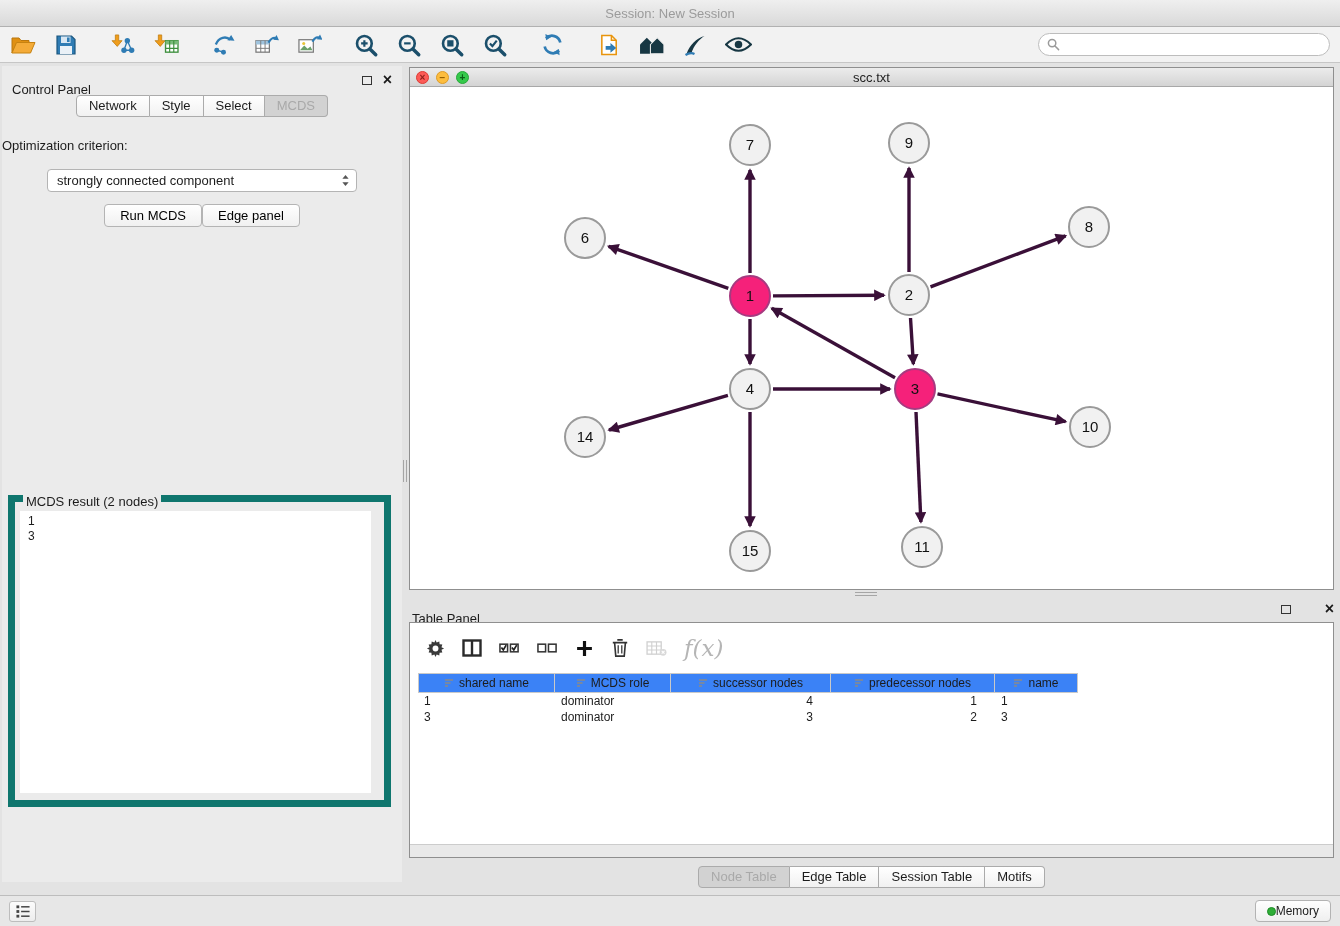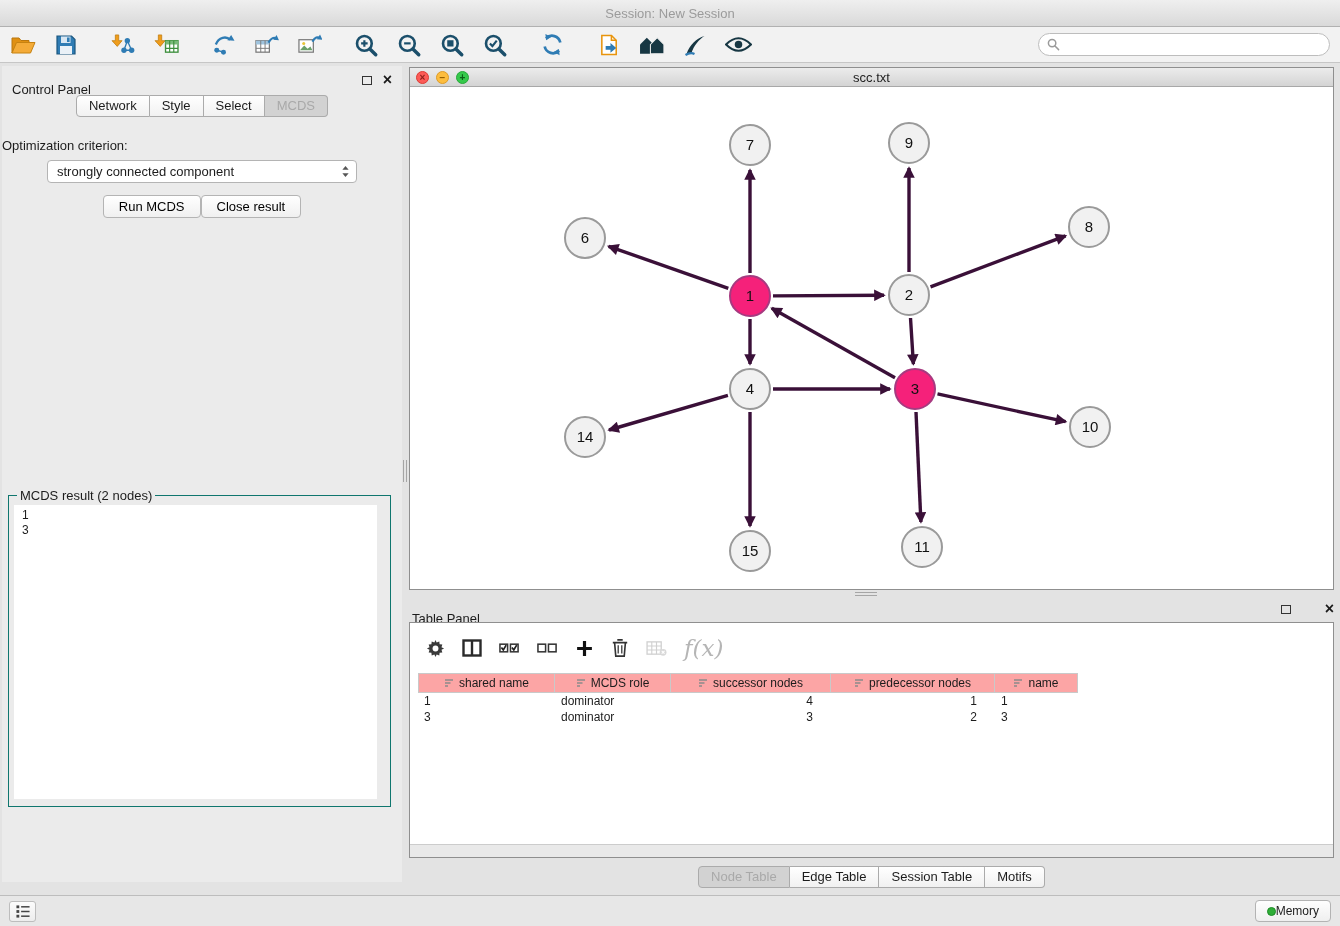--- a/index.html
+++ b/index.html
@@ -28,27 +28,27 @@
   .panel-title { flex:1;margin-top:18px; }
   .float-icon { width:10px; height:9px; border:1.5px solid #333; display:inline-block; margin-right:11px; }
   .close-x { font-size:16px; font-weight:bold; color:#1a1a1a; line-height:14px; }
   .cp-tabs { display:flex; justify-content:center; margin-top:5px; }
   .seg-tab { border:1px solid #ababab; border-left:none; background:linear-gradient(#ffffff,#f1f1f1);
     padding:2px 12px 3px; font-size:13px; cursor:default; }
   .seg-tab:first-child { border-left:1px solid #ababab; border-radius:4px 0 0 4px;text-align:center; }
   .seg-tab:last-child { border-radius:0 4px 4px 0; }
   .seg-tab.active { background:#d2d2d2; color:#a9a9a9; }
   .opt-label { margin-top:21px; }
-  .dropdown { position:relative; margin:7px auto 0; width:310px; height:23px; background:#fff;
+  .dropdown { position:relative; margin:16px auto 0; width:310px; height:23px; background:#fff;
     border:1px solid #b4b4b4; border-radius:4px; display:flex; align-items:center; padding:0 26px 0 9px; }
   .dropdown .chev { position:absolute; right:6px; top:4px; }
   .cp-buttons { display:flex; justify-content:center; margin-top:12px; }
   .btn { border:1px solid #b4b4b4; border-radius:4px; background:linear-gradient(#ffffff,#f0f0f0);
     padding:3px 15px; font-size:13px; }
-  .result-group { position:absolute; left:6px; top:429px; width:383px; height:312px; border:1px solid #0f766e; }
+  .result-group { position:absolute; left:6px; top:429px; width:383px; height:312px; border:7px solid #0f766e; }
   .result-legend { position:absolute; top:-8px; left:8px; background:#ebebeb; padding:0 3px; font-size:13px; }
   .result-box { position:absolute; left:5px; top:9px; right:13px; bottom:7px; background:#fff;
     font-size:12px; line-height:15px; padding:3px 8px; }
 
   
   .vgrip { position:absolute; left:403px; top:460px; width:4px; height:22px;
     border-left:1px solid #a5a5a5; border-right:1px solid #a5a5a5; }
   .hgrip { position:absolute; left:855px; top:592px; width:22px; height:4px;
     border-top:1px solid #a5a5a5; border-bottom:1px solid #a5a5a5; }
 
@@ -69,21 +69,21 @@
   
   .tp-header { position:absolute; left:409px; top:599px; width:925px; height:20px;
     display:flex; align-items:center;gap:23px; }
   .tp-header .panel-title { flex:1; padding-left:3px; }
   .table-box { position:absolute; left:409px; top:622px; width:925px; height:236px;
     border:1px solid #8f8f8f; background:#fff; }
   .table-toolbar { height:50px; display:flex; align-items:center; padding-left:16px; gap:17px; }
   .ticon { display:flex; align-items:center; justify-content:center; flex:0 0 auto; }
   .fx { font-family:"DejaVu Serif",serif; font-style:italic; font-size:23px; color:#b5b5b5; }
   .thead { display:flex; margin-left:8px; }
-  .th { display:flex; align-items:center; justify-content:center; gap:5px; background:#fca5a5;
+  .th { display:flex; align-items:center; justify-content:center; gap:5px; background:#3b82f6;
     border:1px solid #c9c9c9; border-left:none; height:20px; font-size:12px; }
   .th:first-child { border-left:1px solid #c9c9c9; }
   .c0{width:137px} .c1{width:116px} .c2{width:160px} .c3{width:164px} .c4{width:83px}
   .trow { display:flex; margin-left:8px; height:16px; font-size:12px; align-items:center; }
   .td { padding-left:6px; }
   .td.num { text-align:right; padding-right:18px; padding-left:0; }
   .hscroll { position:absolute; left:0; right:0; bottom:0; height:13px; background:#e9e9e9; border-top:1px solid #cccccc; }
   .table-tabs { position:absolute; left:409px; top:866px; width:925px; display:flex; justify-content:center; }
 
   
@@ -268,21 +268,21 @@
   <div class="dropdown">
     <span>strongly connected component</span>
     <svg class="chev" viewBox="0 0 10 14" width="9" height="13">
       <path d="M5 1 L8.5 5 H1.5 Z" fill="#555"></path>
       <path d="M5 13 L1.5 9 H8.5 Z" fill="#555"></path>
     </svg>
   </div>
 
   <div class="cp-buttons">
     <button class="btn">Run MCDS</button>
-    <button class="btn">Close result</button>
+    <button class="btn">Edge panel</button>
   </div>
 
   <div class="result-group">
     <span class="result-legend">MCDS result (2 nodes)</span>
     <div class="result-box">
       <div>1</div>
       <div>3</div>
     </div>
   </div>
 </div>

